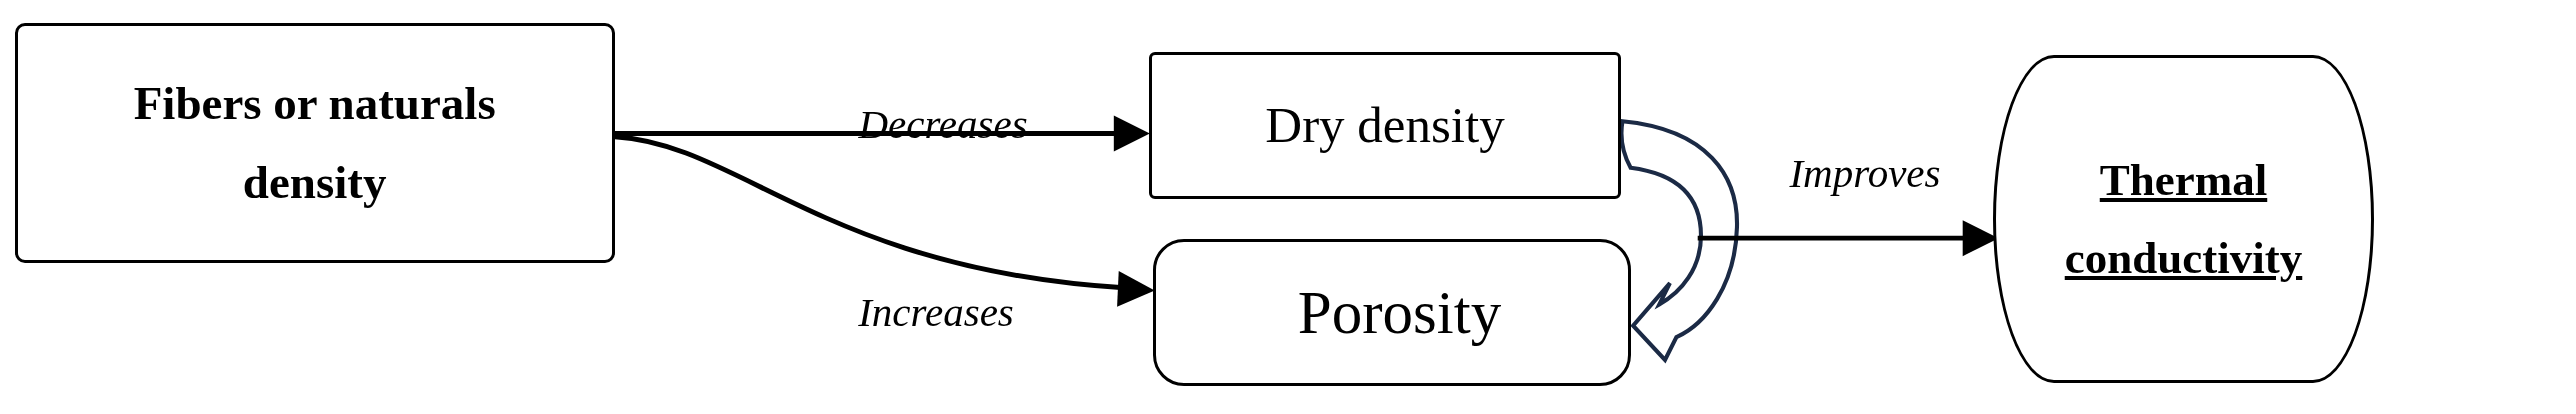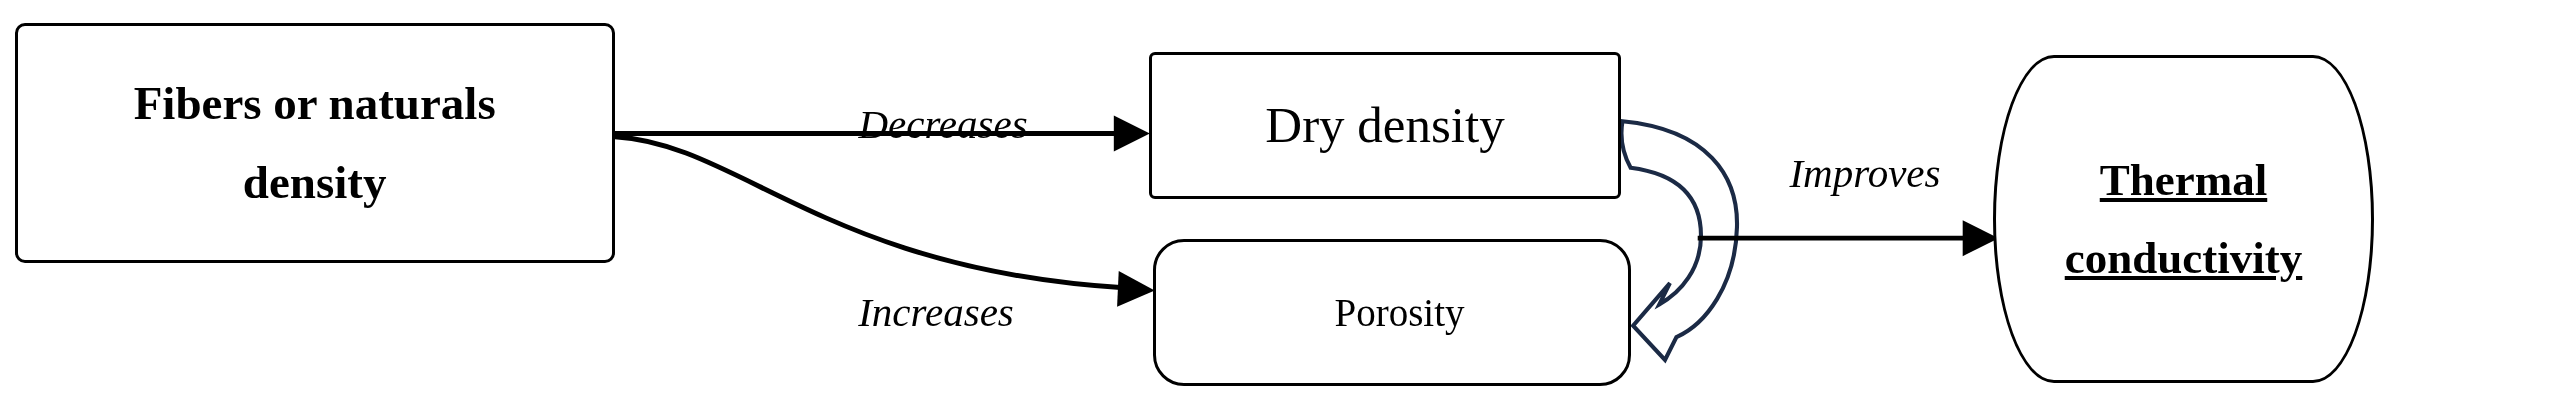--- a/index.html
+++ b/index.html
@@ -56,21 +56,21 @@
     border-radius: 6px;
     font-size: 51px;
     line-height: 57px;
   }
   #node-porosity {
     left: 1153px;
     top: 239px;
     width: 478px;
     height: 147px;
     border-radius: 31px;
-    font-size: 39px;
+    font-size: 61px;
     line-height: 57px;
     padding-left: 15px;
   }
   #node-thermal {
     left: 1993px;
     top: 55px;
     width: 381px;
     height: 328px;
     border-radius: 61px / 164px;
     font-weight: bold;

